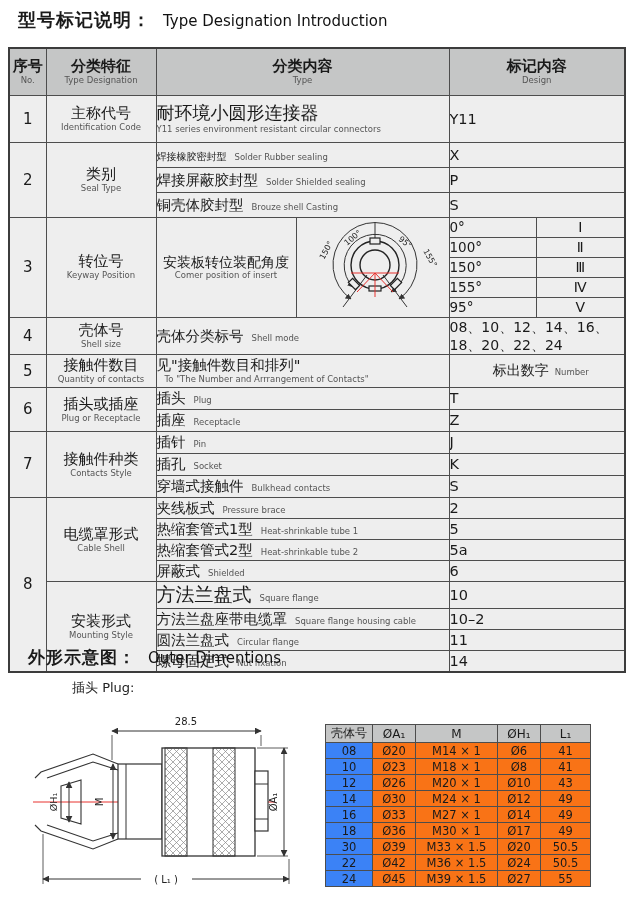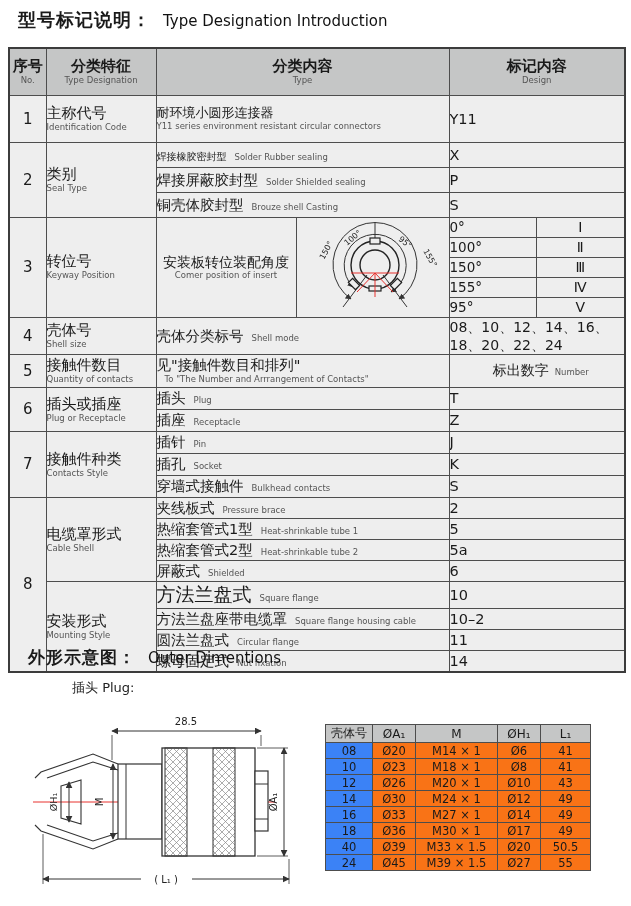--- a/index.html
+++ b/index.html
@@ -16,23 +16,23 @@
   
   table.main{position:absolute;left:8px;top:47px;width:616px;
              border-collapse:collapse;table-layout:fixed;border:2px solid #3c3c3c;}
   table.main td,table.main th{border:1px solid #4d4d4d;background:#eeeeee;
              padding:0;vertical-align:middle;overflow:hidden;font-weight:normal;}
   table.main th{background:#c5c6c6;}
   td.no{background:#cccccc;text-align:center;font-size:15px;}
   .cn{display:block;font-size:15px;color:#1a1a1a;line-height:1.15;}
   .en-sub{display:block;font-size:8.5px;color:#555;margin-top:1px;line-height:1.1;}
   th .cn{font-weight:bold;font-size:15px;}
-  td.label{text-align:left;}
+  td.label{text-align:center;}
   td.content{padding-left:10px;}
-  td.content .cn{font-size:13px;}
+  td.content .cn{font-size:18px;}
   .en-in{font-size:8.5px;color:#555;margin-left:8px;}
   td.code{padding-left:14px;font-size:14.5px;}
   td.code .en-in{margin-left:6px;}
   td.code.center{text-align:center;padding-left:8px;}
   td.angle{padding-left:14px;font-size:13.5px;}
   td.numeral{text-align:center;font-size:14px;}
   td.ctr{text-align:center;}
   td.diagram{padding:0;}
   td.wrapcode{padding:2px 26px 2px 12px;font-size:14px;line-height:1.3;}
   tr.h35{height:47px}tr.h25{height:25px}tr.h19{height:19px}tr.h36{height:36px}
@@ -389,24 +389,31 @@
       <td>49</td>
     </tr>
     <tr>
       <td class="shade">18</td>
       <td>Ø36</td>
       <td>M30 × 1</td>
       <td>Ø17</td>
       <td>49</td>
     </tr>
     <tr>
-      <td class="shade">40</td>
+      <td class="shade">30</td>
       <td>Ø39</td>
       <td>M33 × 1.5</td>
       <td>Ø20</td>
+      <td>50.5</td>
+    </tr>
+    <tr>
+      <td class="shade">22</td>
+      <td>Ø42</td>
+      <td>M36 × 1.5</td>
+      <td>Ø24</td>
       <td>50.5</td>
     </tr>
     <tr>
       <td class="shade">24</td>
       <td>Ø45</td>
       <td>M39 × 1.5</td>
       <td>Ø27</td>
       <td>55</td>
     </tr>
   </tbody>

